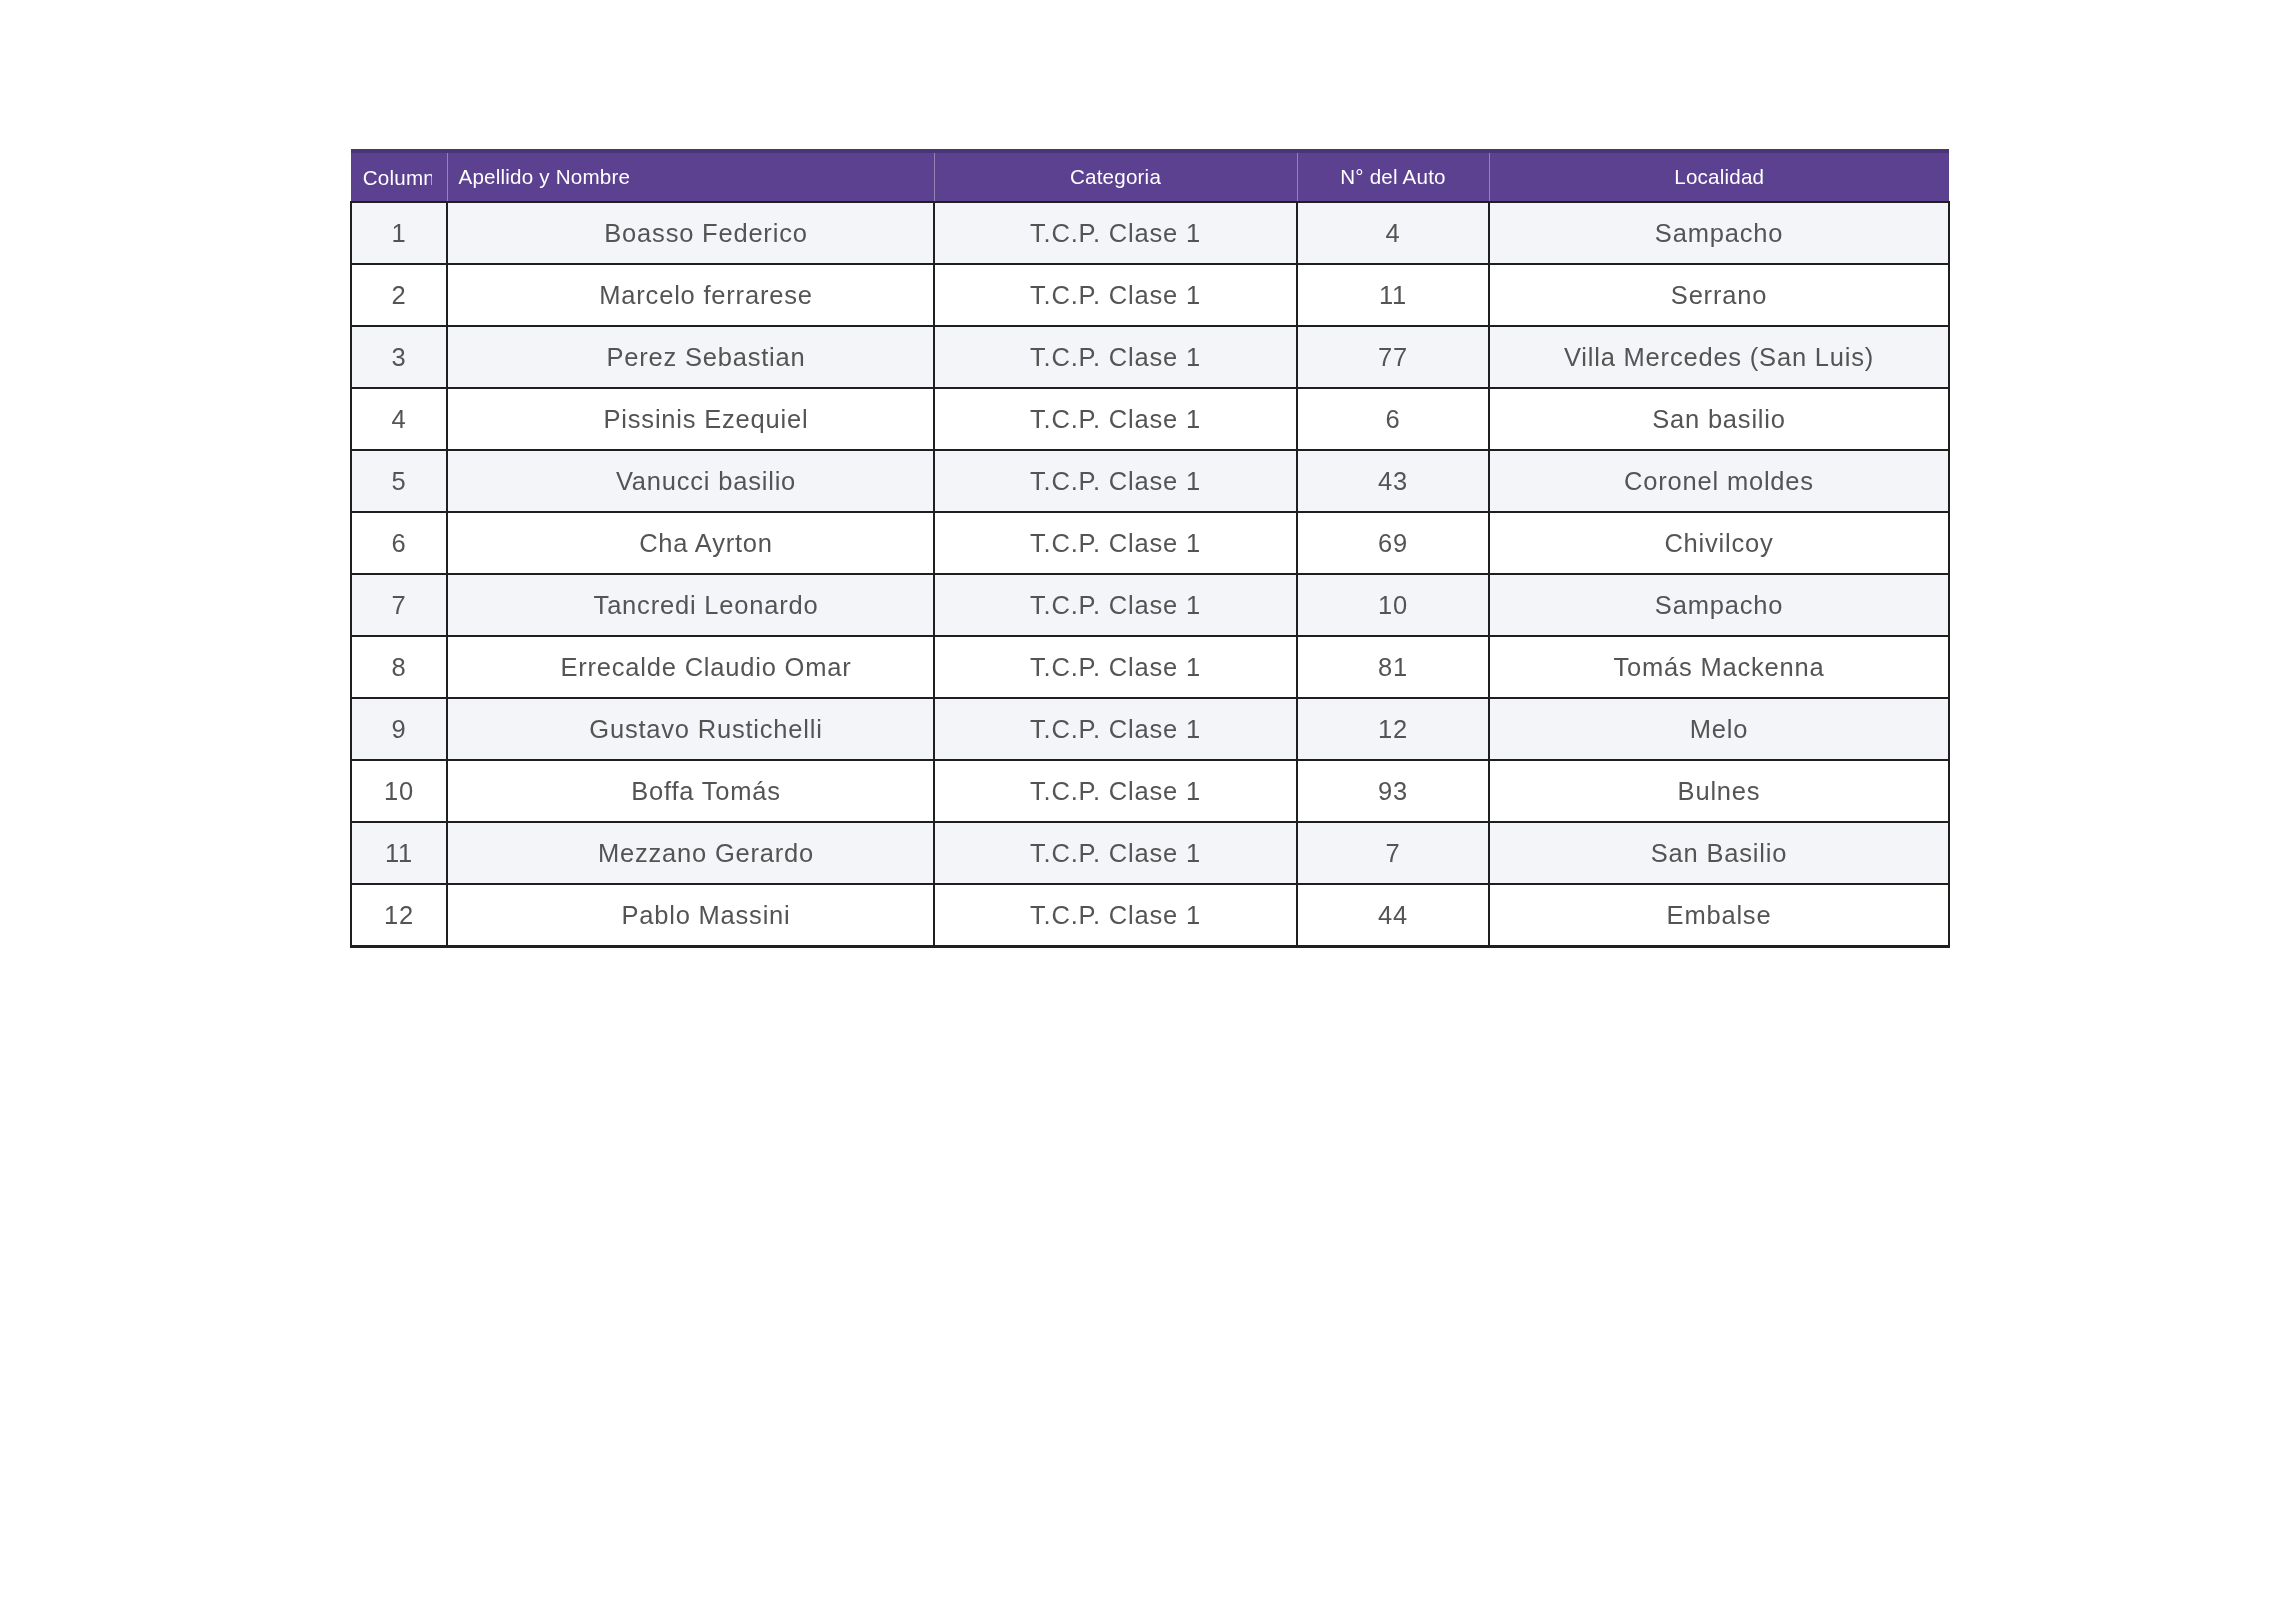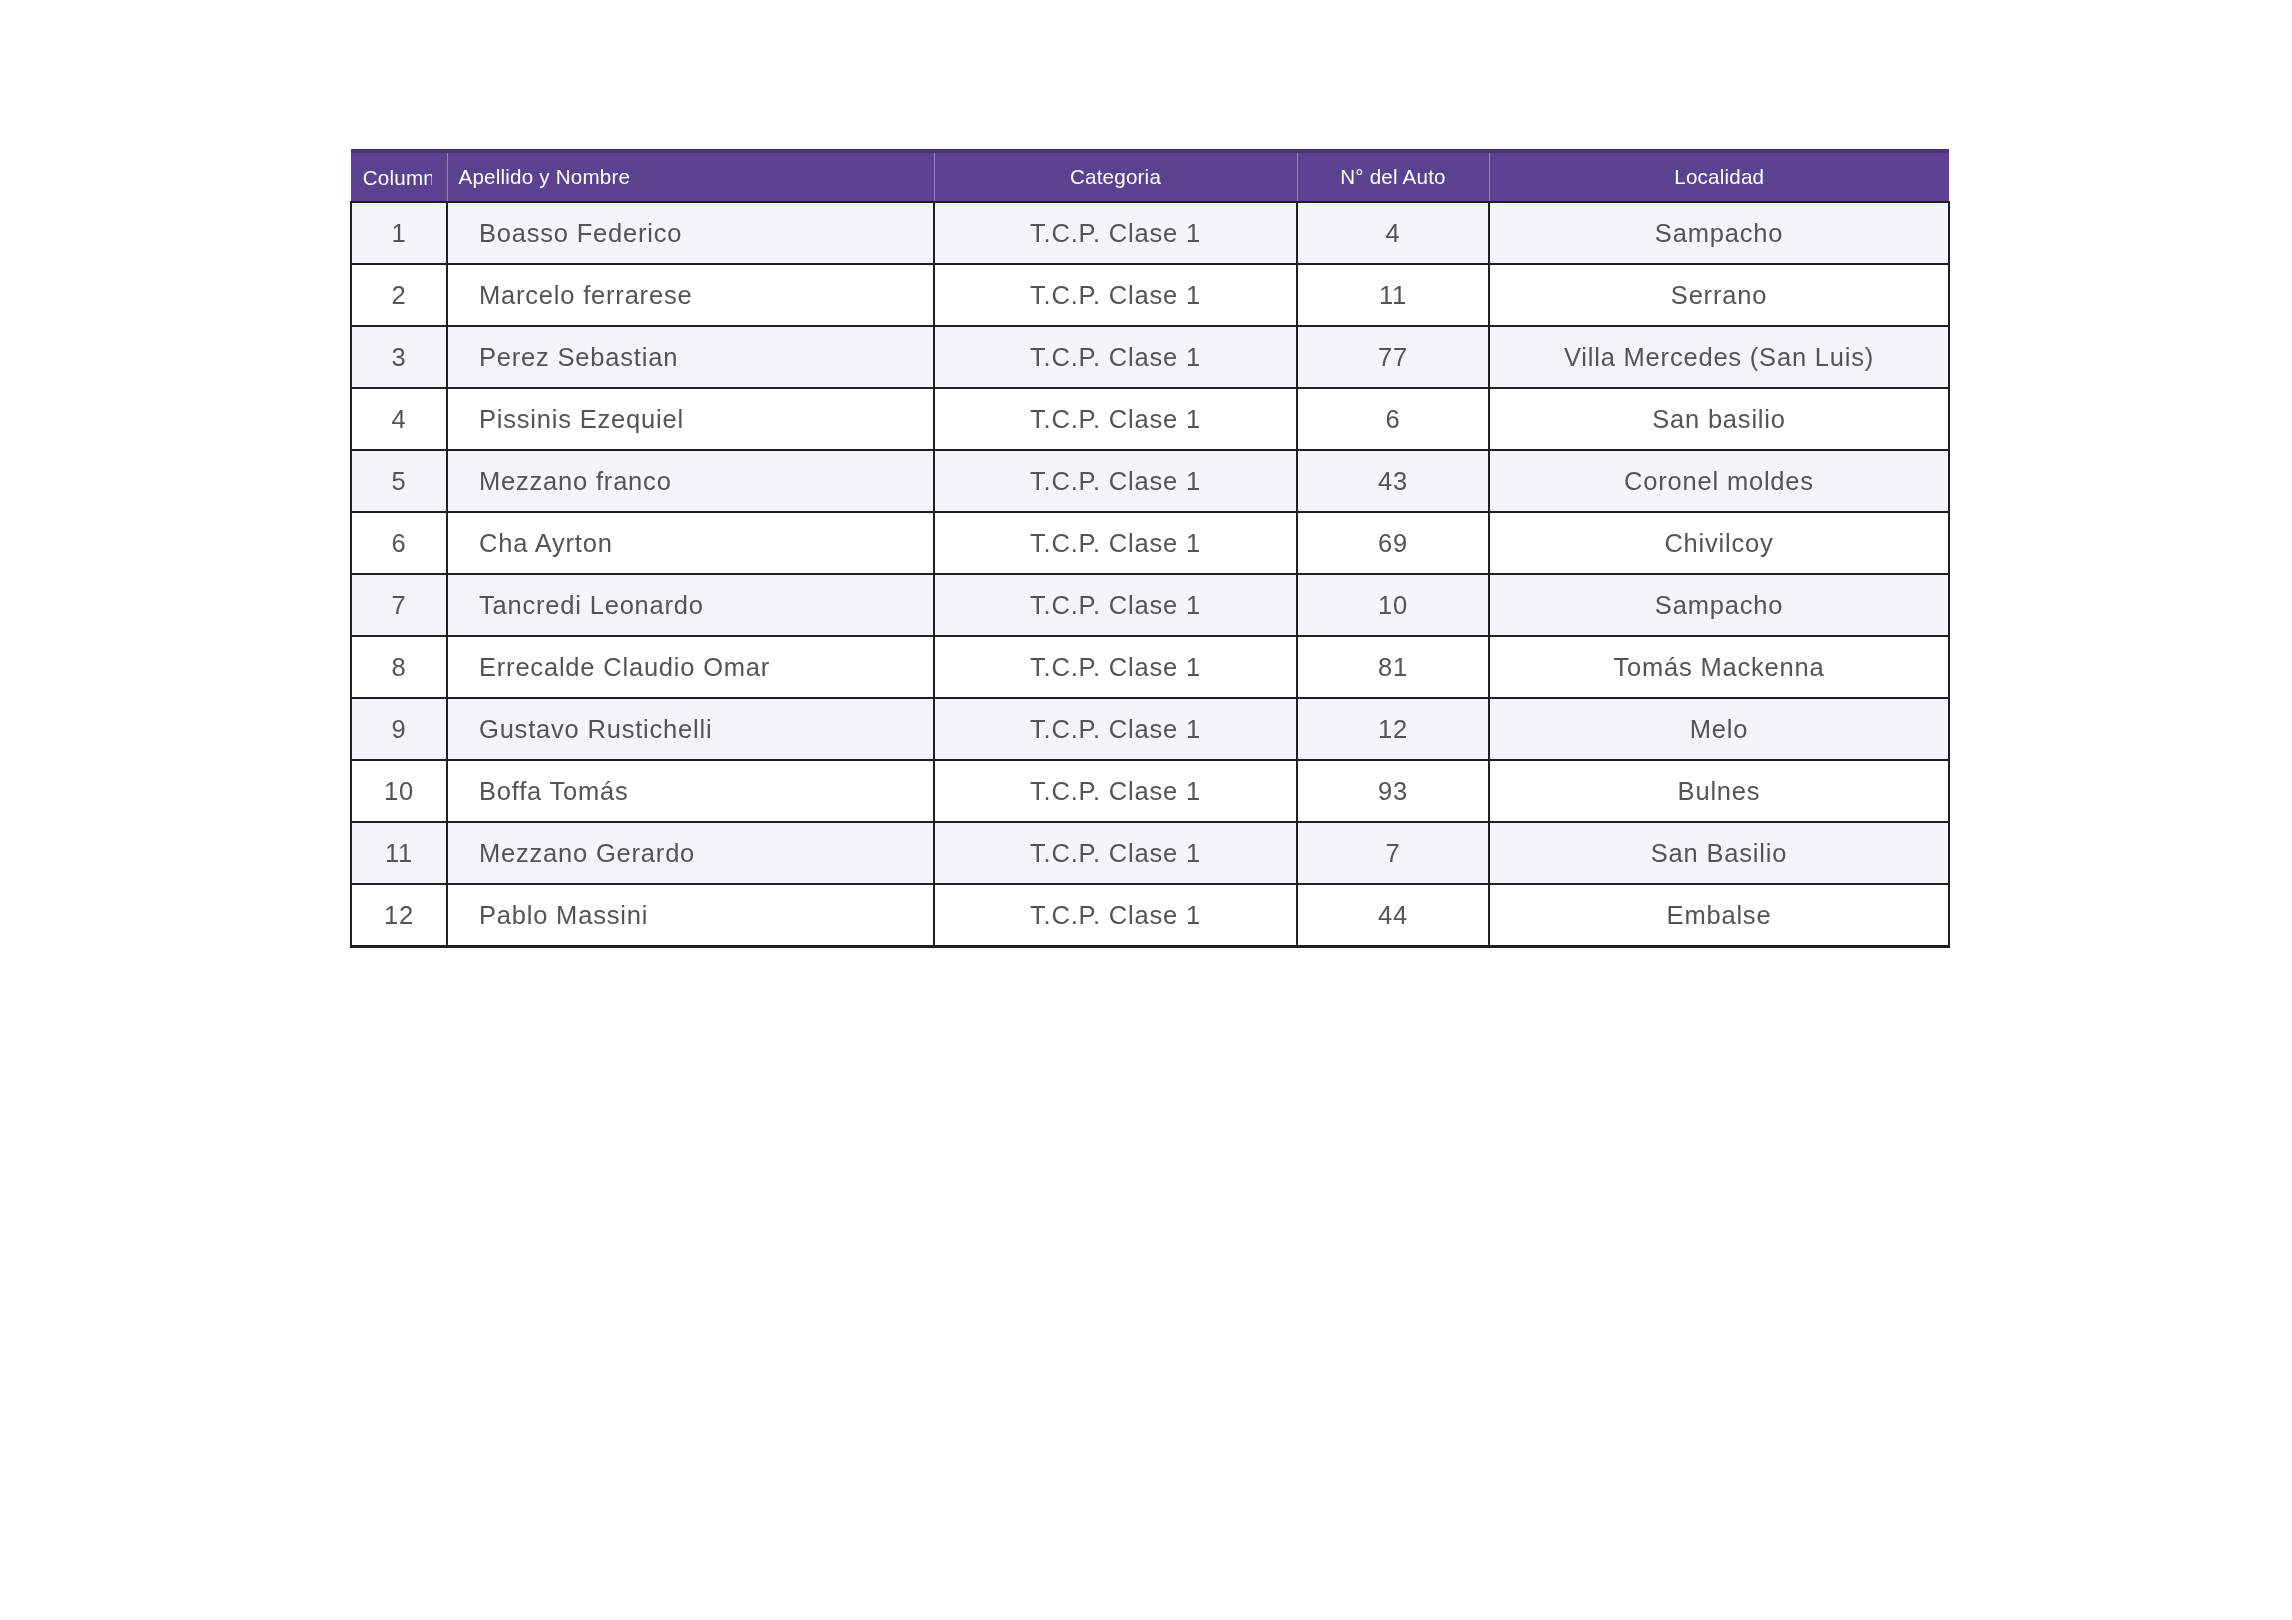--- a/index.html
+++ b/index.html
@@ -67,21 +67,21 @@
     text-align: center;
     vertical-align: middle;
     padding: 0;
     white-space: nowrap;
     overflow: hidden;
   }
   tbody tr:nth-child(odd) { background: var(--row-stripe, #f4f5f8); }
   tbody tr:nth-child(even) { background: var(--row-white, #ffffff); }
   tbody tr:last-child td { border-bottom-width: 3.9px; }
   tbody td.cell-name {
-    text-align: left;
+    text-align: center;
     padding-left: 31px;
   }
 </style>
 </head>
 <body>
 
 <div class="page">
 
   <table class="roster">
     <colgroup>
@@ -126,21 +126,21 @@
     </tr>
         <tr>
       <td class="cell-num">4</td>
       <td class="cell-name">Pissinis Ezequiel</td>
       <td class="cell-category">T.C.P. Clase 1</td>
       <td class="cell-car">6</td>
       <td class="cell-locality">San basilio</td>
     </tr>
         <tr>
       <td class="cell-num">5</td>
-      <td class="cell-name">Mezzano franco</td>
+      <td class="cell-name">Vanucci basilio</td>
       <td class="cell-category">T.C.P. Clase 1</td>
       <td class="cell-car">43</td>
       <td class="cell-locality">Coronel moldes</td>
     </tr>
         <tr>
       <td class="cell-num">6</td>
       <td class="cell-name">Cha Ayrton</td>
       <td class="cell-category">T.C.P. Clase 1</td>
       <td class="cell-car">69</td>
       <td class="cell-locality">Chivilcoy</td>

